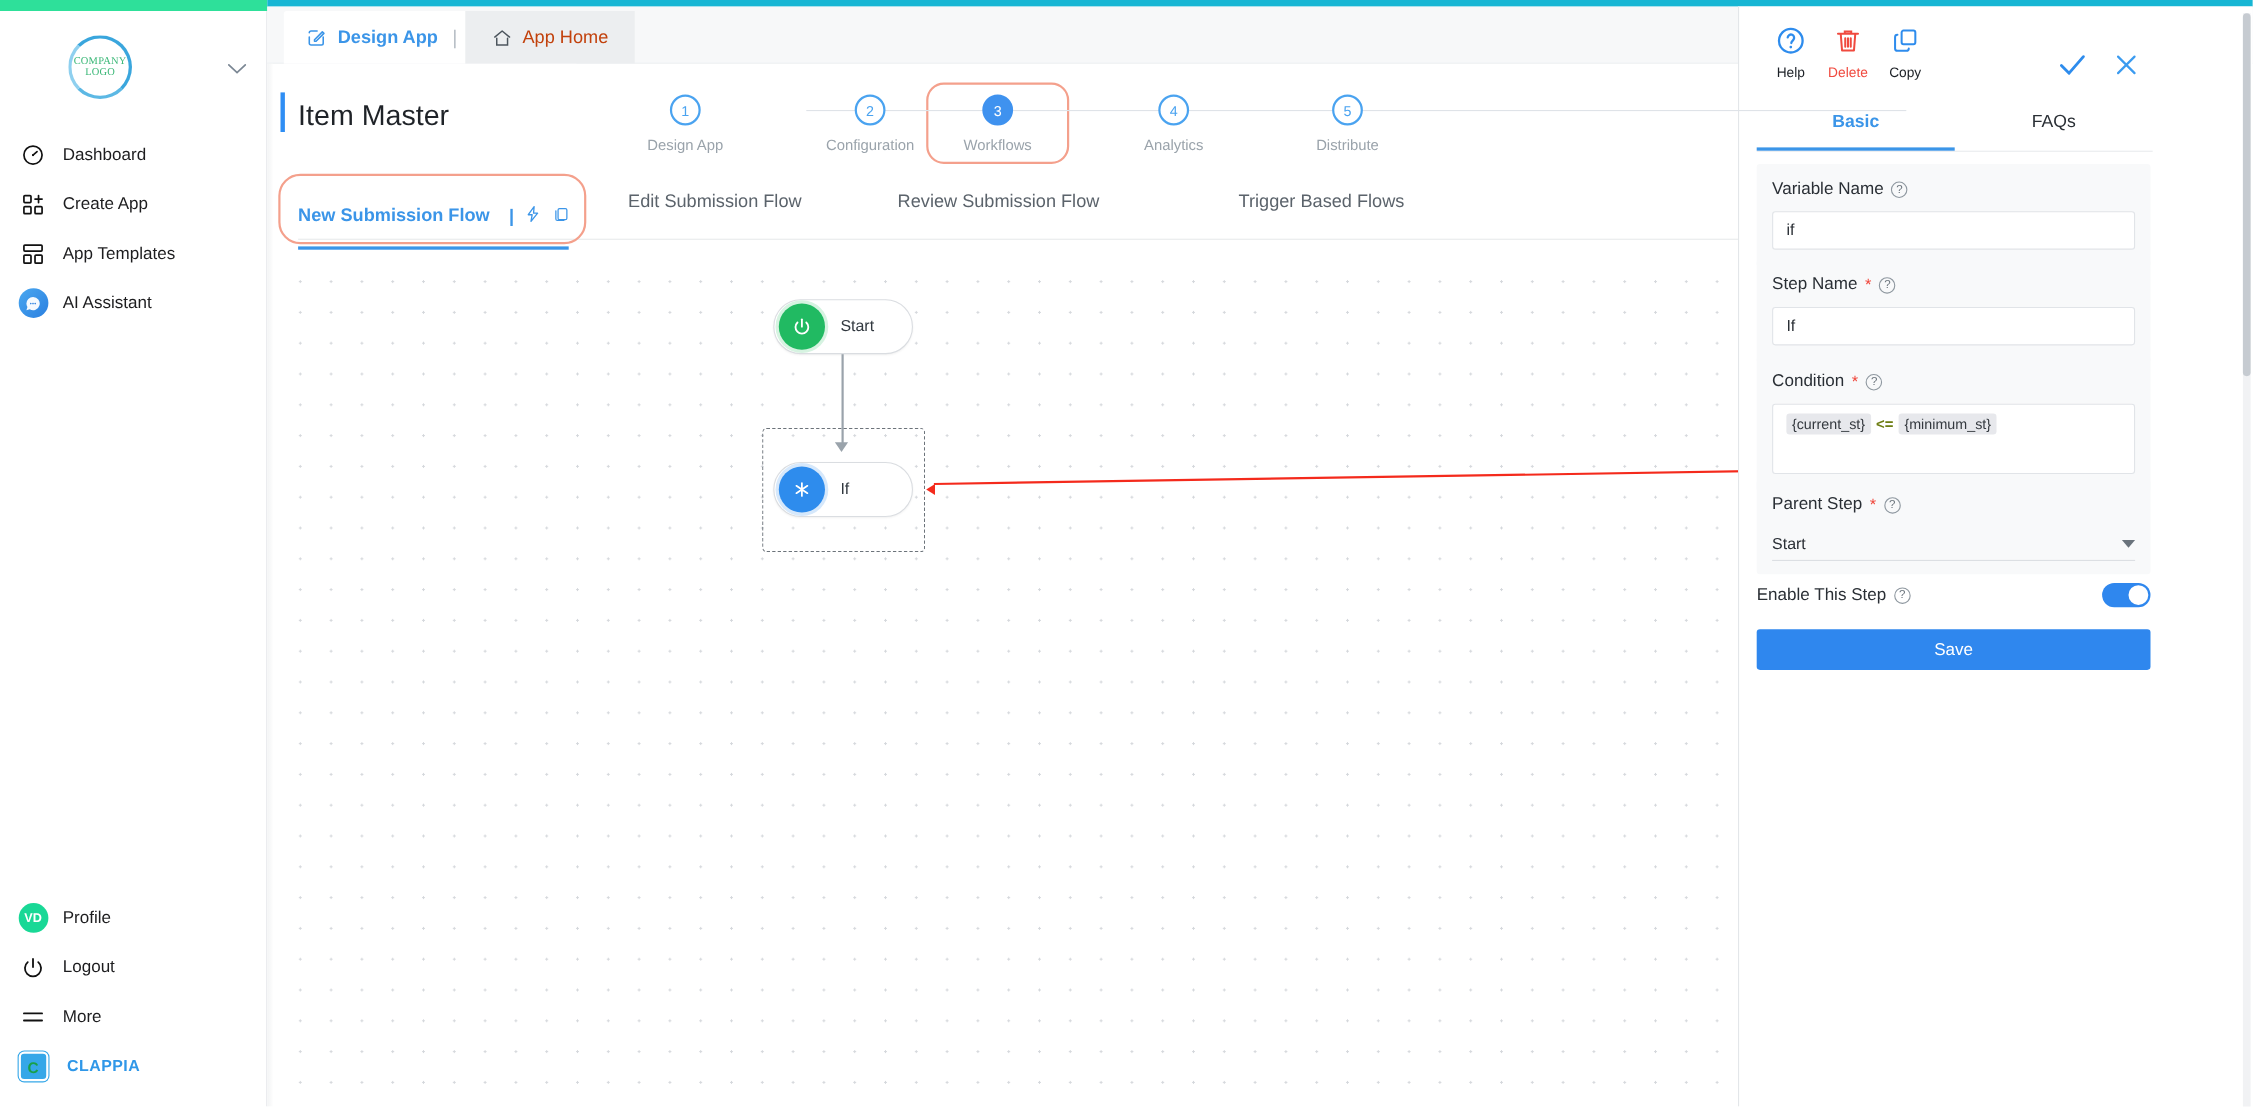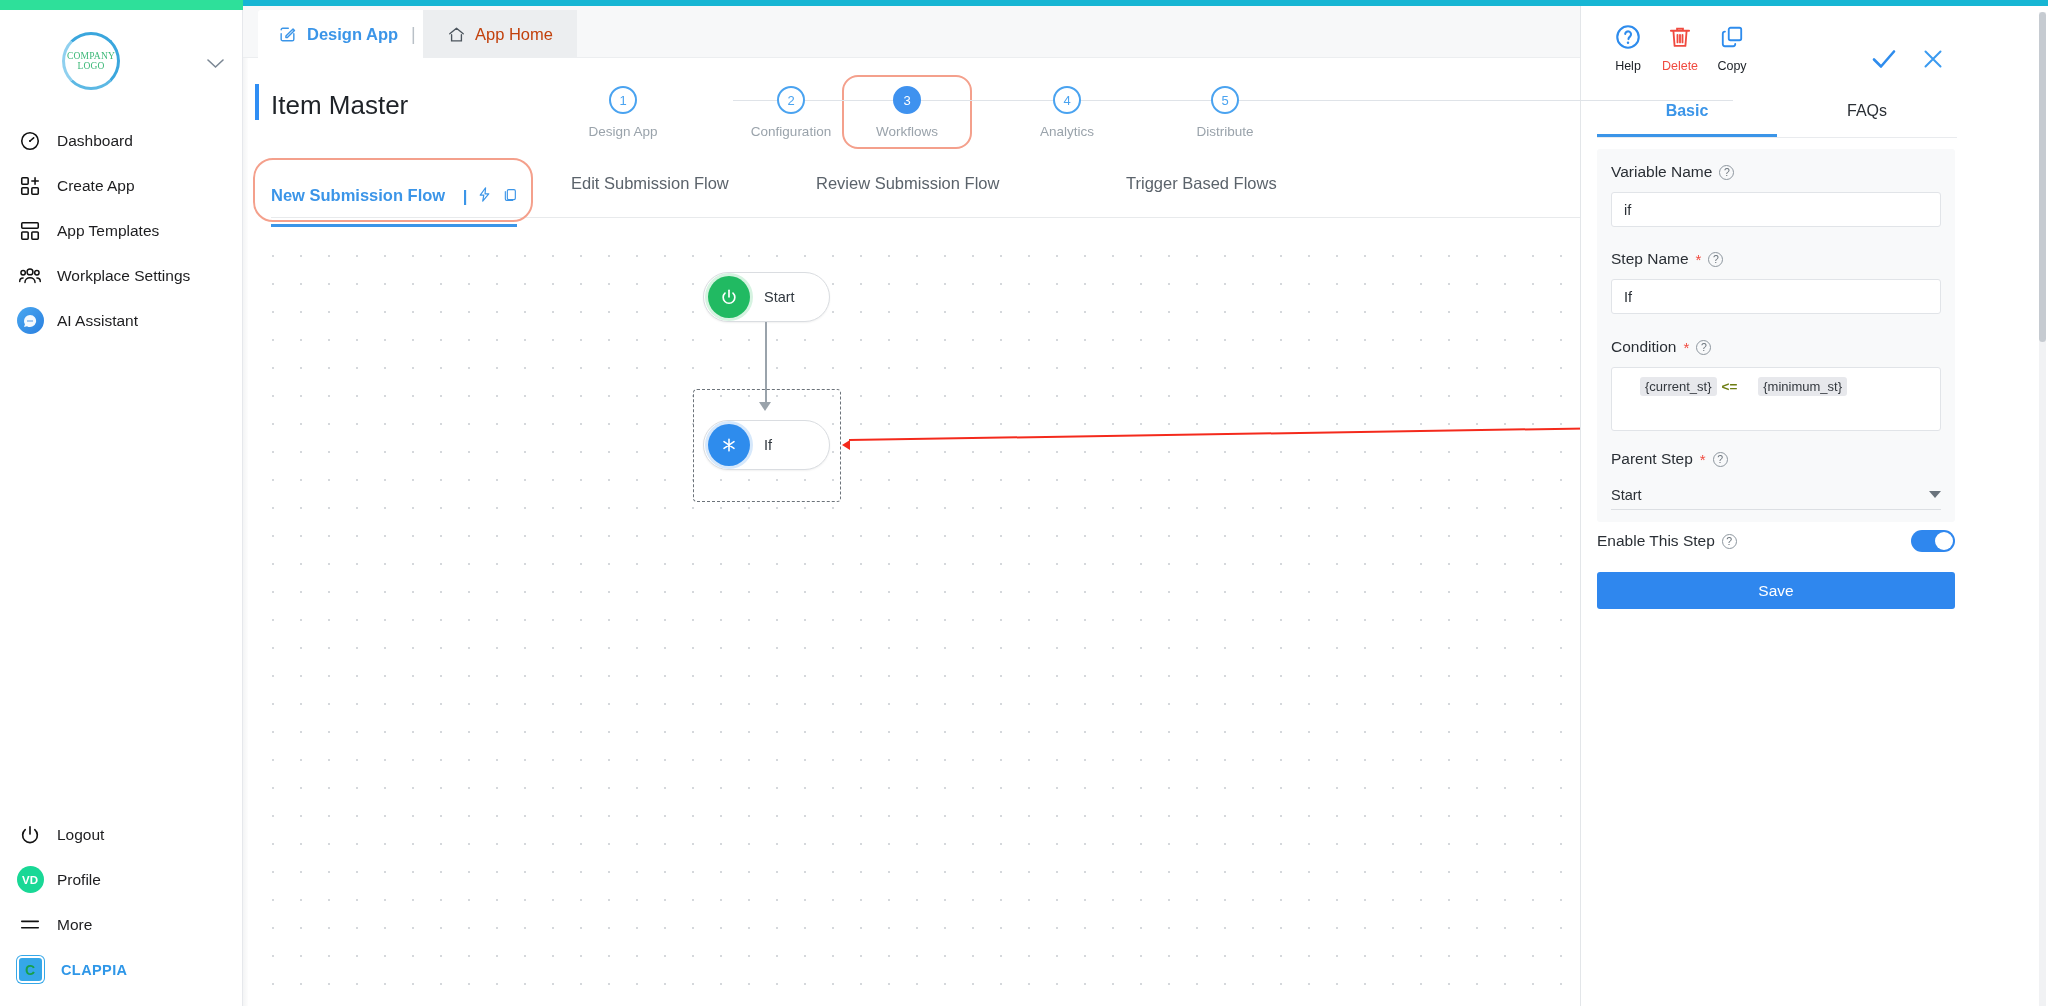--- a/index.html
+++ b/index.html
@@ -181,21 +181,21 @@
   }
   .field-input {
     margin-top:11px; width:100%; height:35px; background:#fff;
     border:1px solid #e1e4e8; border-radius:3px; padding:0 12px;
     font-size:14.5px; color:#2a2f35; font-family:"Liberation Sans", sans-serif;
   }
   .cond-box {
     margin-top:11px; width:100%; height:64px; background:#fff;
     border:1px solid #e1e4e8; border-radius:3px; padding:9px 12px;
   }
-  .chip { background:#e7e8ec; border-radius:3px; padding:2px 5px; font-size:13px; color:#33383e;margin-left:16px; }
+  .chip { background:#e7e8ec; border-radius:3px; padding:2px 5px; font-size:13px; color:#33383e; }
   .op { color:#6d7d12; font-size:13.5px; font-weight:bold; margin:0 5px; }
   .select-row {
     margin-top:12px; width:100%; height:30px; border-bottom:1px solid #dcdfe3;
     display:flex; align-items:center; justify-content:space-between;
   }
   .select-val { font-size:14.5px; color:#2a2f35; }
   .select-caret { width:0;height:0;border-left:6px solid transparent;border-right:6px solid transparent;border-top:7px solid #6a737c; }
   .toggle-row { position:absolute; left:16px; width:358px; display:flex; align-items:center; justify-content:space-between; }
   .toggle {
     width:44px; height:22px; border-radius:11px; background:#2f87ee; position:relative; cursor:pointer;
@@ -262,65 +262,53 @@
         <span class="nav-icon">
           <svg width="22" height="22" viewBox="0 0 24 24" fill="none" stroke="#111" stroke-width="1.7">
             <rect x="3" y="3" width="18" height="6" rx="1"></rect>
               <rect x="3" y="13" width="7" height="8" rx="1"></rect>
               <rect x="14" y="13" width="7" height="8" rx="1"></rect>
           </svg>
         </span>
         <span class="nav-label">App Templates</span>
       </div>
 
-      <div class="nav-item">
-        <span class="nav-icon">
-          <svg width="24" height="22" viewBox="0 0 26 24" fill="none" stroke="#111" stroke-width="1.6">
-            <circle cx="13" cy="7.5" r="3.2"></circle>
-              <circle cx="5.5" cy="8.5" r="2.4"></circle>
-              <circle cx="20.5" cy="8.5" r="2.4"></circle>
-            <path d="M7.5 19c0-3 2.5-5 5.5-5s5.5 2 5.5 5" stroke-linecap="round"></path>
-            <path d="M1.8 18c0-2.3 1.6-3.8 3.7-3.8M24.2 18c0-2.3-1.6-3.8-3.7-3.8" stroke-linecap="round"></path>
-          </svg>
-        </span>
-        <span class="nav-label">Workplace Settings</span>
-      </div>
 
       <div class="nav-item">
         <span class="nav-icon">
           <span class="ai-icon">
             <svg width="16" height="16" viewBox="0 0 24 24" fill="#fff">
               <path d="M12 3a9 9 0 00-9 9 8.6 8.6 0 001.4 4.7L3 21l4.5-1.3A9 9 0 1012 3z" opacity=".95"></path>
               <circle cx="9" cy="12" r="1.1" fill="#2a7fe0"></circle>
                 <circle cx="12" cy="12" r="1.1" fill="#2a7fe0"></circle>
                 <circle cx="15" cy="12" r="1.1" fill="#2a7fe0"></circle>
             </svg>
           </span>
         </span>
         <span class="nav-label">AI Assistant</span>
       </div>
     </div>
 
     <div class="nav-bottom">
 
       <div class="nav-item">
         <span class="nav-icon">
+          <span class="avatar">VD</span>
+        </span>
+        <span class="nav-label">Profile</span>
+      </div>
+
+      <div class="nav-item">
+        <span class="nav-icon">
           <svg width="22" height="22" viewBox="0 0 24 24" fill="none" stroke="#111" stroke-width="1.8">
             <path d="M12 3v8" stroke-linecap="round"></path>
               <path d="M6.8 6.2a8 8 0 1010.4 0" stroke-linecap="round"></path>
           </svg>
         </span>
         <span class="nav-label">Logout</span>
-      </div>
-
-      <div class="nav-item">
-        <span class="nav-icon">
-          <span class="avatar">VD</span>
-        </span>
-        <span class="nav-label">Profile</span>
       </div>
 
       <div class="nav-item">
         <span class="nav-icon">
           <svg width="22" height="22" viewBox="0 0 24 24" stroke="#111" stroke-width="1.8" stroke-linecap="round">
             <path d="M3 8h18M3 15h18"></path>
           </svg>
         </span>
         <span class="nav-label">More</span>
       </div>

